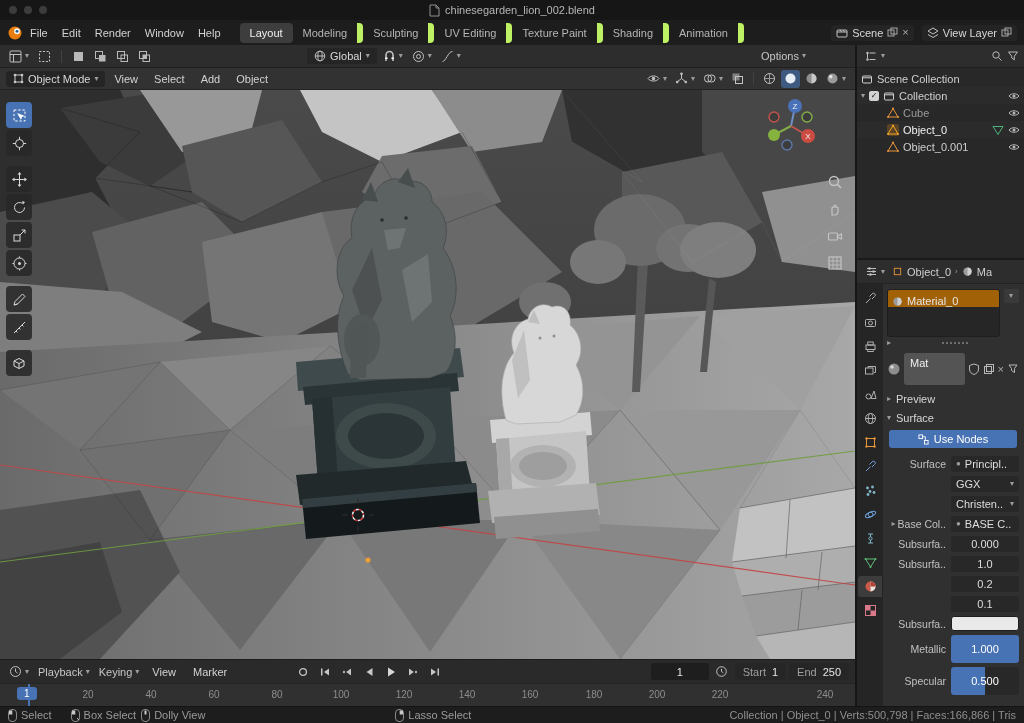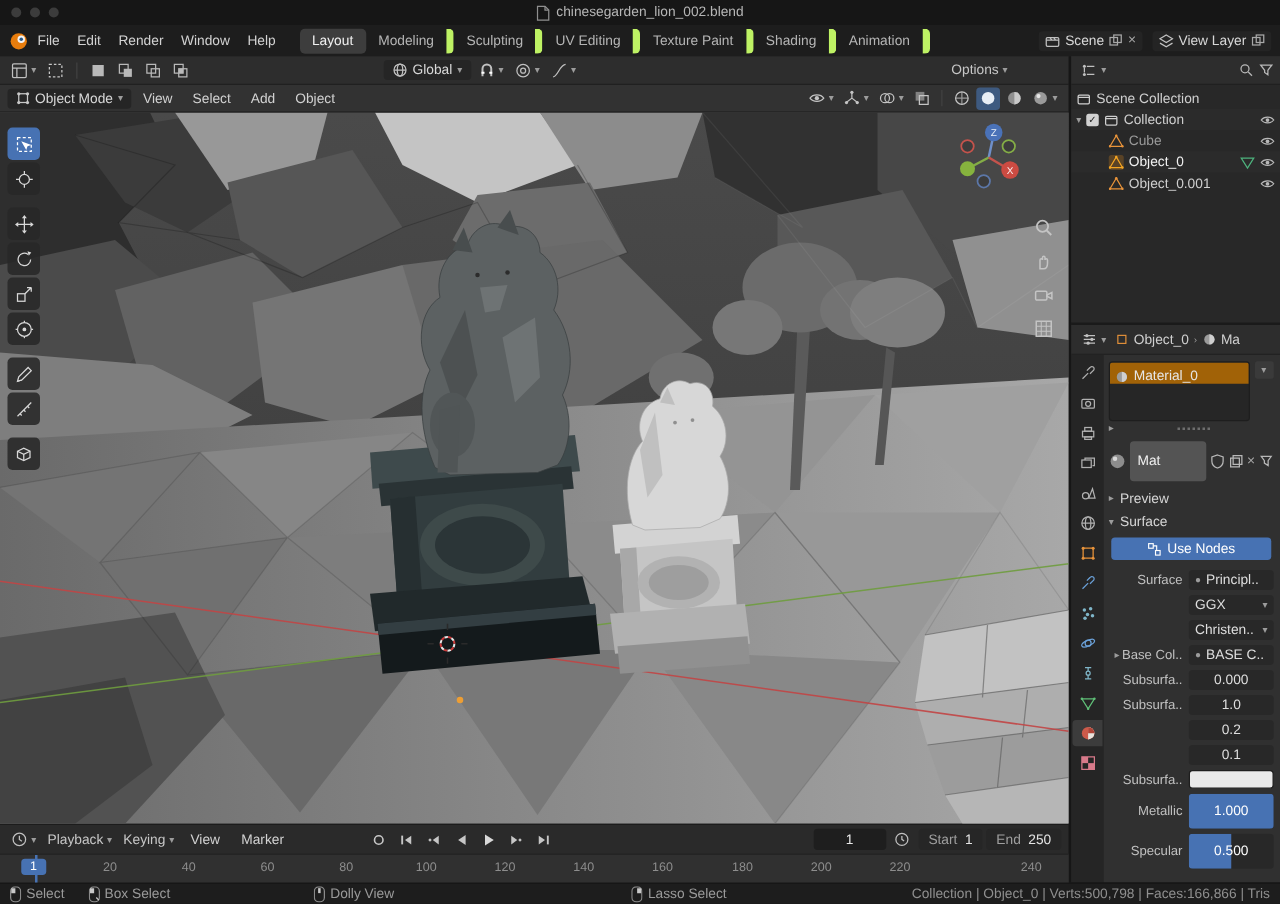--- a/index.html
+++ b/index.html
@@ -76,21 +76,21 @@
 .props-content{flex:1;background:#303030;padding:5px 5px 0 4px;overflow:hidden;display:flex;flex-direction:column}
 .slotwrap{display:flex;gap:3px}
 .slotlist{flex:1;background:#262626;border:1px solid #1e1e1e;border-radius:3px;height:48px;overflow:hidden}
 .slotrow{height:17px;display:flex;align-items:flex-end;gap:4px;padding:0 4px;background:#a16207;color:#e6e6e6}
 .slotside{width:16px;display:flex;flex-direction:column;align-items:center;gap:2px}
 .minibtn{width:15px;height:14px;border-radius:2px;background:#3a3a3a;display:flex;align-items:center;justify-content:center}
 .underlist{display:flex;align-items:center;height:10px;margin:1px 0 3px}
 .grip{flex:1;display:flex;justify-content:center}
 .grip i{width:26px;border-top:2px dotted #6e6e6e;height:0}
 .namerow{display:flex;align-items:center;gap:3px;margin:2px 0 4px}
-.namefield{flex:1;height:17px;background:#545454;border-radius:3px;display:flex;align-items:center;padding:16px 6px;color:#f0f0f0}
+.namefield{flex:1;height:17px;background:#545454;border-radius:3px;display:flex;align-items:flex-end;padding:16px 6px;color:#f0f0f0}
 .phead{display:flex;align-items:center;gap:5px;height:19px;color:#d6d6d6}
 .usenodes{height:18px;background:#4772b3;border-radius:3px;display:flex;align-items:center;justify-content:center;gap:5px;color:#fff;margin:3px 2px 6px}
 .prow{display:flex;align-items:center;margin:2px 0}
 .plabel{width:64px;flex:none;text-align:right;padding-right:5px;color:#c0c0c0;font-size:10.5px;white-space:nowrap;overflow:hidden;display:flex;justify-content:flex-end;align-items:center;gap:2px}
 .pval{flex:1;min-width:0}
 .drop{height:16px;background:#282828;border-radius:3px;display:flex;align-items:center;gap:4px;padding:0 5px;color:#dedede;white-space:nowrap;overflow:hidden}
 .drop .dd{margin-left:auto}
 .nfield{height:16px;background:#282828;border-radius:3px;display:flex;align-items:center;justify-content:center;color:#dedede}
 .slider{height:28px;background:#282828;border-radius:3px;position:relative;overflow:hidden}
 .slider .fill{position:absolute;left:0;top:0;bottom:0;background:#4772b3}
@@ -983,21 +983,21 @@
       <span>Select</span>
     </div>
     <div class="hint" style="margin-left:14px">
       <svg width="9" height="13" viewBox="0 0 9 13">
           <rect x="0.5" y="0.5" width="8" height="12" rx="3.5" fill="none" stroke="#8a8a8a"></rect>
           <path d="M1 1.5h3.3v4H1z" fill="#c8c8c8"></path>
           <path d="M6 9l2 2" stroke="#c8c8c8"></path>
         </svg>
       <span>Box Select</span>
     </div>
-    <div class="hint" style="margin-left:110px">
+    <div class="hint" style="">
       <svg width="9" height="13" viewBox="0 0 9 13">
           <rect x="0.5" y="0.5" width="8" height="12" rx="3.5" fill="none" stroke="#8a8a8a"></rect>
           <rect x="3.5" y="1.5" width="2" height="4" fill="#c8c8c8"></rect>
         </svg>
       <span>Dolly View</span>
     </div>
     <div class="hint" style="margin-left:185px">
       <svg width="9" height="13" viewBox="0 0 9 13">
           <rect x="0.5" y="0.5" width="8" height="12" rx="3.5" fill="none" stroke="#8a8a8a"></rect>
           <path d="M4.7 1.5H8v4H4.7z" fill="#c8c8c8"></path>

